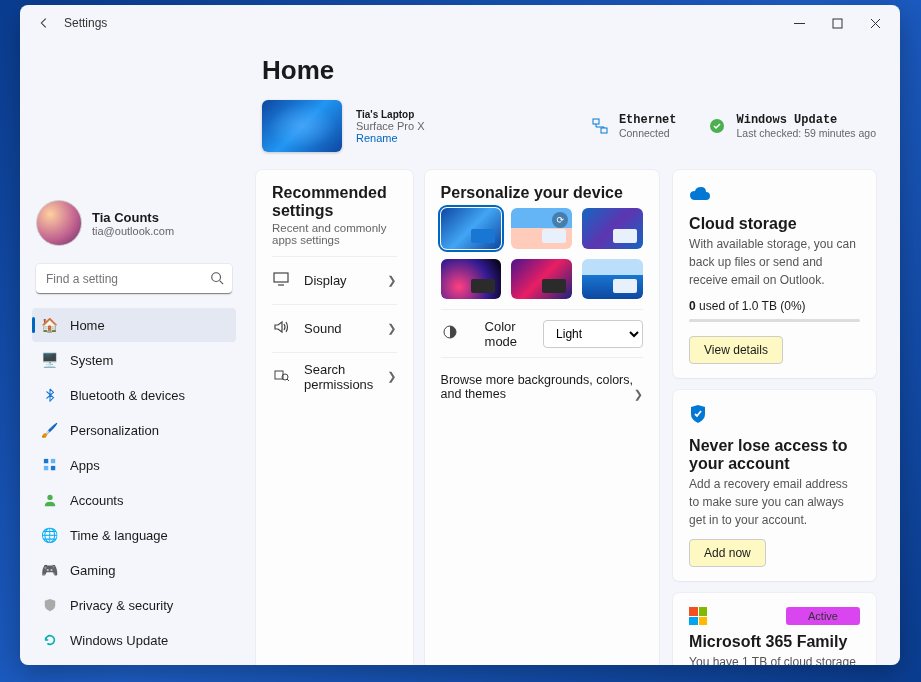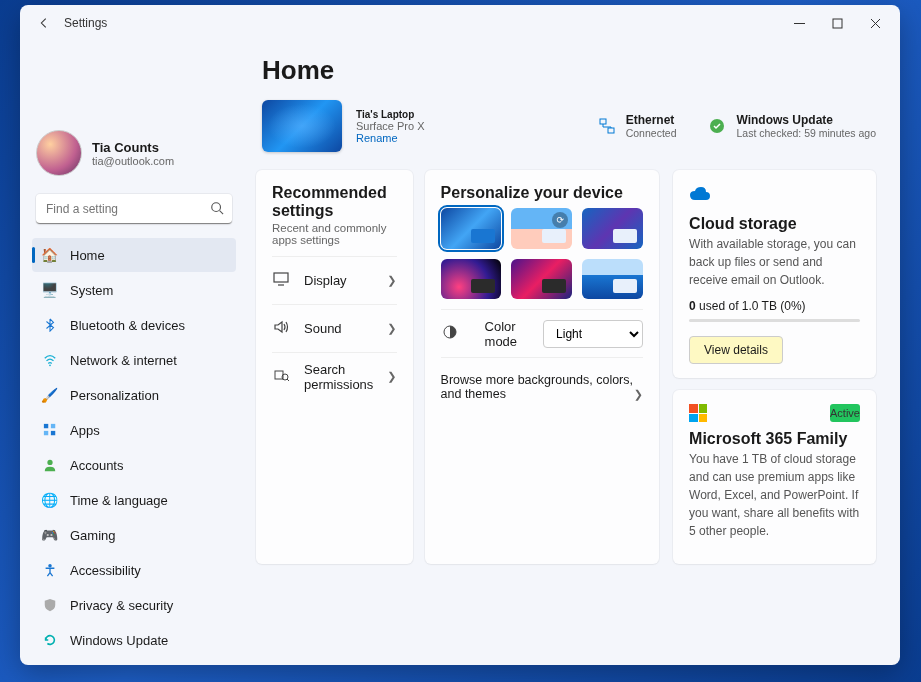--- a/index.html
+++ b/index.html
@@ -104,21 +104,21 @@
 .device-thumb::after {
   content:""; position:absolute; inset:0;
   background: radial-gradient(ellipse at 50% 50%, rgba(100,180,255,0.5), transparent 60%);
 }
 .device-info .dname { font-size:10px; font-weight:600; }
 .device-info .dmodel { font-size:11px; color:#666; }
 .device-info .drename { font-size:11px; color:#0067c0; cursor:pointer; }
 .device-row .spacer { flex:1; }
 .status-block { display:flex; align-items:center; gap:10px; }
 .status-block .sicon { width:18px; height:18px; }
-.status-block .stitle { font-size:12px; font-weight:600; }
+.status-block .stitle { font-size:12px; font-weight:600;font-family:Liberation Mono, monospace; }
 .status-block .ssub { font-size:10.5px; color:#666; }
 
 .cols { display:flex; gap:14px; }
 .colL { flex: 1.05; display:flex; gap:12px; }
 .colR { flex: 1; display:flex; flex-direction:column; gap:12px; }
 
 .card {
   background:#fdfdfe;
   border-radius:6px;
   padding: 14px 16px;
@@ -175,22 +175,22 @@
 
 .cloud-icon { color:#0078d4; font-size:20px; margin-bottom:8px; }
 .desc { font-size:12px; color:#555; line-height:1.5; margin-bottom:10px; }
 .usage { font-size:12px; margin-bottom:6px; }
 .progress { height:3px; background:#ddd; border-radius:2px; margin-bottom:14px; }
 .btn {
   display:inline-block; padding:6px 14px; font-size:12px;
   background:#fef9c3; border:1px solid #ccc; border-radius:4px; cursor:pointer;
 }
 .pill {
-  float:right; font-size:11px; padding:3px 0;
-  background:#22c55e; border-radius:3px; color:#333;
+  float:right; font-size:11px; padding:3px 22px;
+  background:#d946ef; border-radius:3px; color:#333;
 }
 .m365 { width:18px; height:18px; display:grid; grid-template-columns:1fr 1fr; gap:1px; margin-bottom:8px; }
 .m365 span { display:block; }
 .m365 span:nth-child(1){background:#f25022;}
 .m365 span:nth-child(2){background:#7fba00;}
 .m365 span:nth-child(3){background:#00a4ef;}
 .m365 span:nth-child(4){background:#ffb900;}
 
 .shield { color:#0078d4; font-size:18px; margin-bottom:8px; }
 
@@ -258,29 +258,20 @@
         </div>
         <div class="navitem">
           <span class="navicon" style="color:#1976d2">
             <svg width="14" height="14" viewBox="0 0 16 16">
                 <path d="M8 1 L12 5 L8 8 L12 11 L8 15 V1 M4 4 L12 11 M4 12 L12 5" stroke="#1976d2" fill="none" stroke-width="1.2"></path>
               </svg>
           </span>
           <span>Bluetooth &amp; devices</span>
         </div>
         <div class="navitem">
-          <span class="navicon" style="color:#1ab0d4">
-            <svg width="14" height="14" viewBox="0 0 16 16">
-                <path d="M2 6 Q8 0 14 6 M4 9 Q8 5 12 9 M6 12 Q8 10 10 12" stroke="#1ab0d4" fill="none" stroke-width="1.5"></path>
-                <circle cx="8" cy="14" r="1" fill="#1ab0d4"></circle>
-              </svg>
-          </span>
-          <span>Network &amp; internet</span>
-        </div>
-        <div class="navitem">
           <span class="navicon">🖌️</span>
           <span>Personalization</span>
         </div>
         <div class="navitem">
           <span class="navicon" style="color:#1976d2">
             <svg width="14" height="14" viewBox="0 0 16 16">
                 <rect x="1" y="1" width="5" height="5" fill="#1976d2"></rect>
                 <rect x="9" y="1" width="5" height="5" fill="#64b5f6"></rect>
                 <rect x="1" y="9" width="5" height="5" fill="#64b5f6"></rect>
                 <rect x="9" y="9" width="5" height="5" fill="#1976d2"></rect>
@@ -297,29 +288,20 @@
           </span>
           <span>Accounts</span>
         </div>
         <div class="navitem">
           <span class="navicon" style="color:#1976d2">🌐</span>
           <span>Time &amp; language</span>
         </div>
         <div class="navitem">
           <span class="navicon" style="color:#555">🎮</span>
           <span>Gaming</span>
-        </div>
-        <div class="navitem">
-          <span class="navicon" style="color:#1976d2">
-            <svg width="14" height="14" viewBox="0 0 16 16">
-                <circle cx="8" cy="3" r="2" fill="#1976d2"></circle>
-                <path d="M3 6 L13 6 M8 6 V11 M8 11 L5 15 M8 11 L11 15" stroke="#1976d2" stroke-width="1.5" fill="none"></path>
-              </svg>
-          </span>
-          <span>Accessibility</span>
         </div>
         <div class="navitem">
           <span class="navicon" style="color:#888">
             <svg width="14" height="14" viewBox="0 0 16 16">
                 <path d="M8 1 L14 3 V8 Q14 13 8 15 Q2 13 2 8 V3 Z" fill="#aaa"></path>
               </svg>
           </span>
           <span>Privacy &amp; security</span>
         </div>
         <div class="navitem">
@@ -461,20 +443,31 @@
                   <path d="M6 14 Q1 14 1 9 Q1 5 6 5 Q7 1 12 1 Q17 1 17 6 Q21 6 21 10 Q21 14 17 14 Z" fill="#0078d4"></path>
                 </svg>
             </div>
             <h3>Cloud storage</h3>
             <div class="desc">With available storage, you can back up files or send and receive email on Outlook.</div>
             <div class="usage"><b>0</b><span> used of 1.0 TB (0%)</span></div>
             <div class="progress"></div>
             <span class="btn">View details</span>
           </div>
 
+          <div class="card">
+            <div class="shield">
+              <svg width="18" height="20" viewBox="0 0 18 20">
+                  <path d="M9 1 L16 3 V10 Q16 16 9 19 Q2 16 2 10 V3 Z" fill="#0078d4"></path>
+                  <path d="M6 10 L8 12 L12 7" stroke="#fff" fill="none" stroke-width="1.8"></path>
+                </svg>
+            </div>
+            <h3>Never lose access to your account</h3>
+            <div class="desc">Add a recovery email address to make sure you can always get in to your account.</div>
+            <span class="btn">Add now</span>
+          </div>
 
           <div class="card">
             <span class="pill">Active</span>
             <div class="m365">
                 <span></span>
                 <span></span>
                 <span></span>
                 <span></span>
               </div>
             <h3>Microsoft 365 Family</h3>

